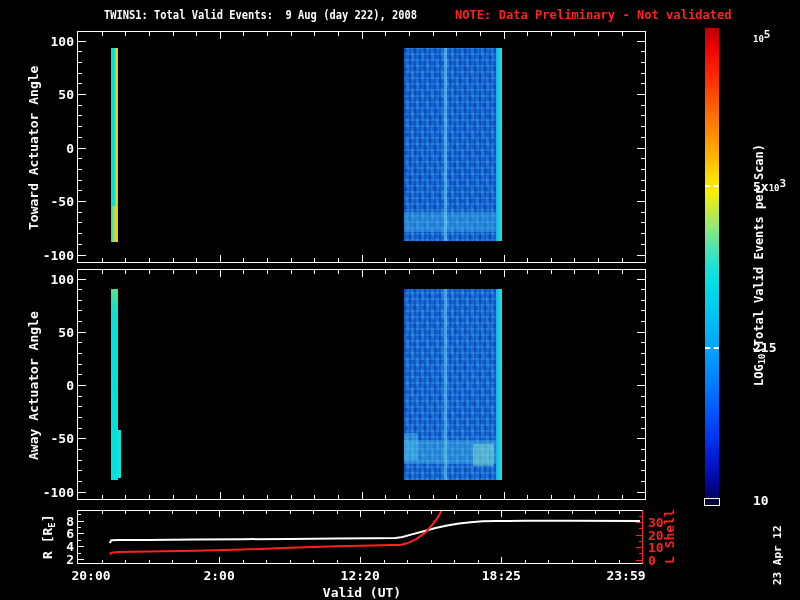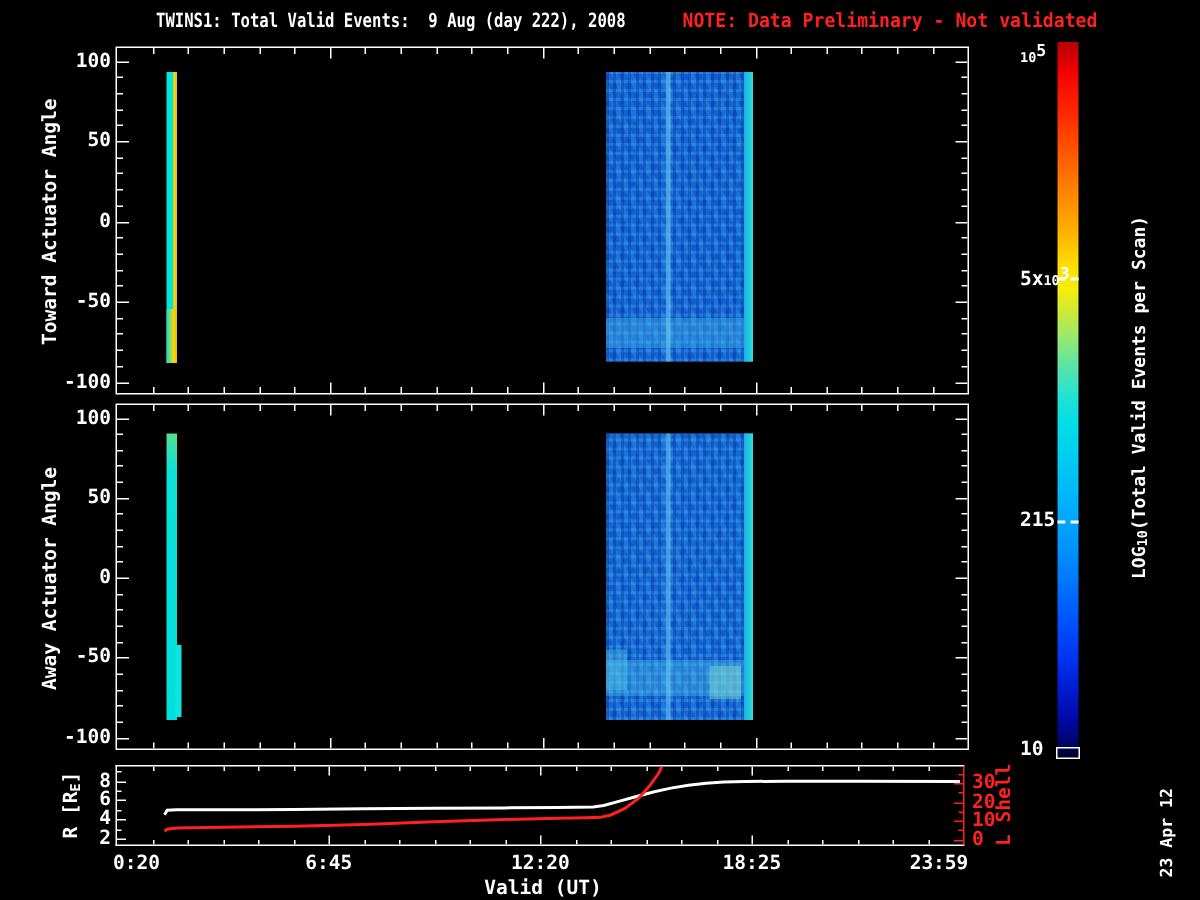--- a/index.html
+++ b/index.html
@@ -18,21 +18,21 @@
   .vert{position:absolute;writing-mode:vertical-rl;transform:rotate(180deg);
         text-align:center;font-size:13px;white-space:nowrap;}
   .title-line{position:absolute;top:7px;font-size:13px;white-space:pre;
               transform-origin:left top;}
   #main-title{left:104px;transform:scaleX(0.80);}
   #note-title{left:455px;transform:scaleX(0.93);color:#ff2020;}
   #colorbar{position:absolute;overflow:visible;}
   .cbdash{position:absolute;left:0;width:100%;height:0;border-top:2px dashed #fff;}
   .cbbracket{position:absolute;left:-1px;right:-1px;bottom:-1px;height:8px;
              border:1px solid #fff;box-sizing:border-box;}
-  .cblab{position:absolute;left:680px;transform:translate(0,-50%);white-space:nowrap;font-size:13px;}
+  .cblab{position:absolute;left:753px;transform:translate(0,-50%);white-space:nowrap;font-size:13px;}
   .cb-base{font-size:9px;}
   .cb-exp{font-size:11px;vertical-align:4px;}
   sub{font-size:9px;}
   svg{position:absolute;left:0;top:0;}
 </style>
 </head>
 <body>
 
 <div id="screen">
 
@@ -333,22 +333,22 @@
       <div class="num right" style="left: 74px; top: 438.288px;">-50</div>
       <div class="num right" style="left: 74px; top: 491.544px;">-100</div>
       <div class="num right" style="left: 74px; top: 520.63px;">8</div>
       <div class="num right" style="left: 74px; top: 533.469px;">6</div>
       <div class="num right" style="left: 74px; top: 546.309px;">4</div>
       <div class="num right" style="left: 74px; top: 559.148px;">2</div>
       <div class="num vmid red" style="left: 648px; top: 522px;">30</div>
       <div class="num vmid red" style="left: 648px; top: 534.5px;">20</div>
       <div class="num vmid red" style="left: 648px; top: 547px;">10</div>
       <div class="num vmid red" style="left: 648px; top: 559.5px;">0</div>
-      <div class="num mid" style="left: 91px; top: 568px;">0:20</div>
-      <div class="num mid" style="left: 219.1px; top: 568px;">6:45</div>
+      <div class="num mid" style="left: 91px; top: 568px;">20:00</div>
+      <div class="num mid" style="left: 219.1px; top: 568px;">2:00</div>
       <div class="num mid" style="left: 360.2px; top: 568px;">12:20</div>
       <div class="num mid" style="left: 501.3px; top: 568px;">18:25</div>
       <div class="num mid" style="left: 626px; top: 568px;">23:59</div>
       <div class="cblab" style="top: 36.109px;"><span class="cb-base">10</span><span class="cb-exp">5</span></div>
       <div class="cblab" style="top: 184.933px;"><span>5x</span><span class="cb-base">10</span><span class="cb-exp">3</span></div>
       <div class="cblab" style="top: 347.113px;"><span>215</span></div>
       <div class="cblab" style="top: 500.23px;"><span>10</span></div>
     </div>
 </div>
 

